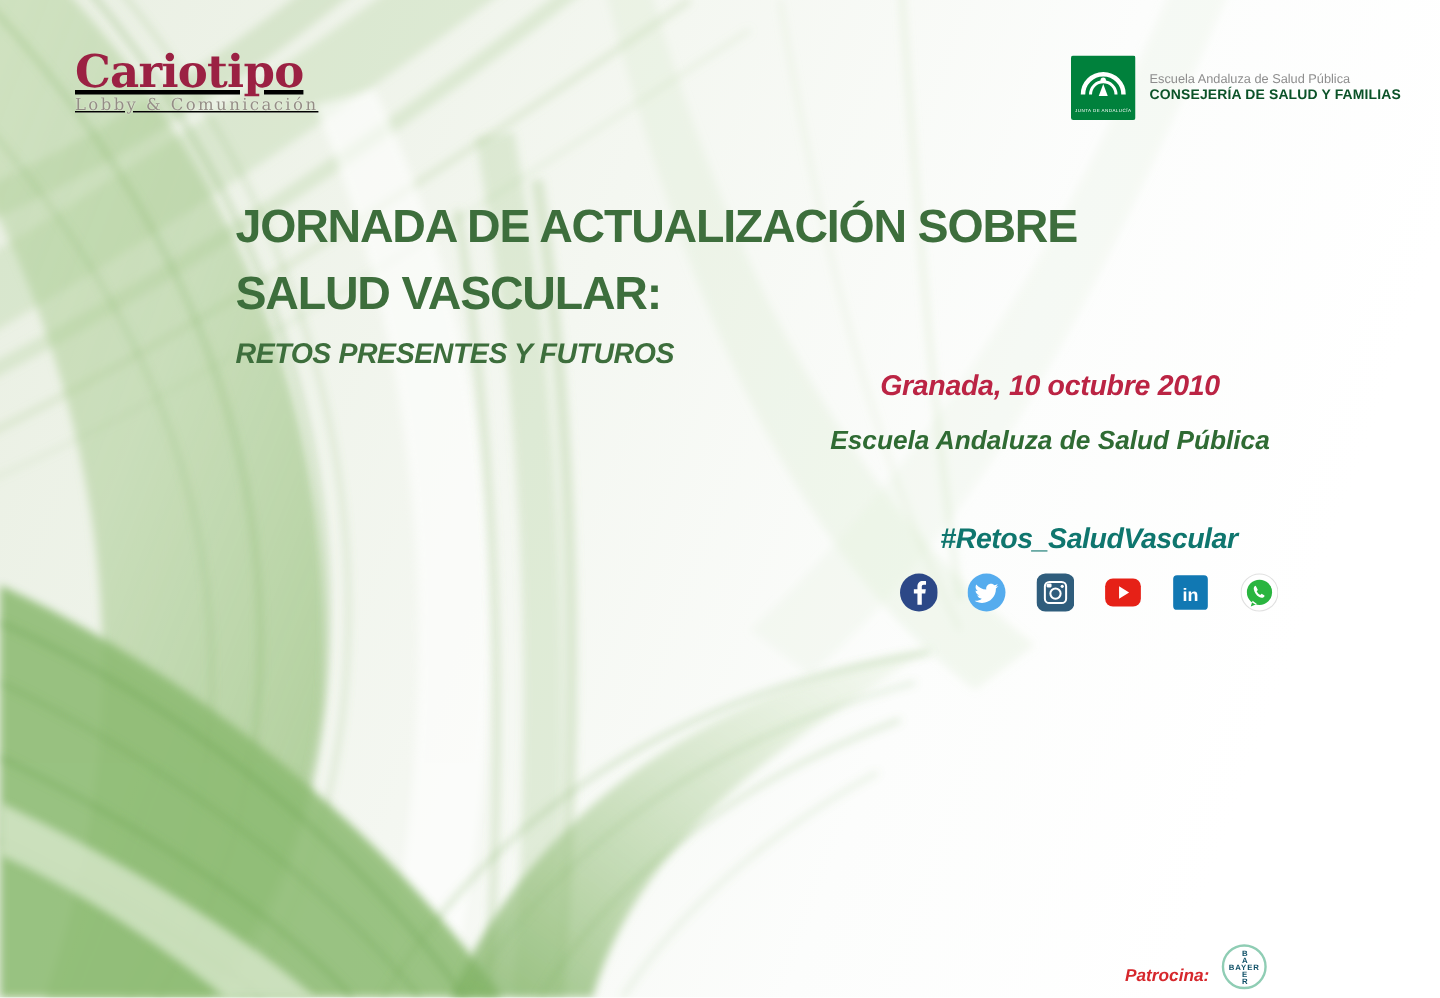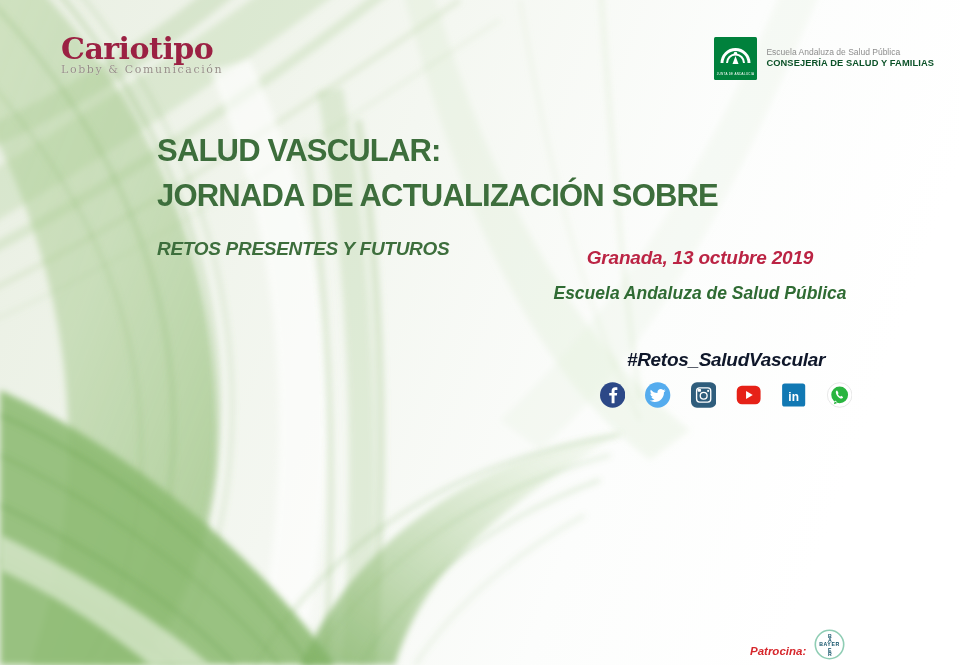--- a/index.html
+++ b/index.html
@@ -3,47 +3,47 @@
 <meta charset="utf-8">
 <style>
   html,body{margin:0;padding:0;}
   body{width:960px;height:665px;position:relative;overflow:hidden;background:#ffffff;
        font-family:"Liberation Sans",sans-serif;}
   .slide{position:absolute;inset:0;width:960px;height:665px;}
   .bg{position:absolute;inset:0;z-index:0;}
   .layer{position:absolute;z-index:2;}
 
   
-  .cariotipo{left:61px;top:34px;line-height:1;}
+  .cariotipo{left:50px;top:34px;line-height:1;text-decoration:underline;}
   .cariotipo-name{font-family:"DejaVu Serif","Liberation Serif",serif;font-weight:bold;
     font-size:30px;color:#9b2143;letter-spacing:-0.5px;}
   .cariotipo-tagline{font-family:"DejaVu Serif","Liberation Serif",serif;font-size:11px;
     color:#948d85;letter-spacing:1.6px;margin-top:0;text-shadow:0 0 1px rgba(255,255,255,.8);}
 
   
   .easp{right:26px;top:37px;display:flex;align-items:center;gap:9px;}
   .easp-square{width:43px;height:43px;flex:0 0 auto;}
   .easp-text{line-height:1.25;}
   .easp-line1{font-size:8.5px;color:#8d8d8d;}
   .easp-line2{font-size:9.3px;font-weight:bold;color:#0b5228;letter-spacing:.1px;}
 
   
   .titleblock{left:157px;top:128px;width:600px;}
   .title{font-size:31px;font-weight:bold;color:#3d6e3c;letter-spacing:-0.8px;line-height:45px;}
-  .subtitle{font-size:19px;font-weight:bold;font-style:italic;color:#3d6e3c;margin-top:20px;
+  .subtitle{font-size:19px;font-weight:bold;font-style:italic;color:#3d6e3c;margin-top:8px;
     letter-spacing:-0.3px;}
 
   
   .infoblock{left:480px;top:247px;width:440px;text-align:center;}
   .date{font-size:19px;font-weight:bold;font-style:italic;color:#bb2444;letter-spacing:-0.2px;}
   .venue{font-size:17.5px;font-weight:bold;font-style:italic;color:#2f6b33;margin-top:14px;}
 
   
   .socialblock{left:600px;top:349px;width:252px;text-align:center;}
-  .hashtag{font-size:19px;font-weight:bold;font-style:italic;color:#0f172a;letter-spacing:-0.3px;}
+  .hashtag{font-size:19px;font-weight:bold;font-style:italic;color:#0f766e;letter-spacing:-0.3px;}
   .icons{display:flex;gap:20px;margin-top:7px;justify-content:center;}
   .icons svg{display:block;cursor:pointer;}
 
   
   .sponsor{left:750px;top:629px;display:flex;align-items:center;gap:8px;}
   .sponsor-label{font-size:11.5px;font-weight:bold;font-style:italic;color:#d6272c;padding-top:12px;text-align:center;}
 </style>
 </head>
 <body>
 
@@ -136,28 +136,28 @@
       <text x="21.5" y="37.5" font-size="3" fill="#ffffff" text-anchor="middle" letter-spacing=".3" font-family="Liberation Sans, sans-serif">JUNTA DE ANDALUCÍA</text>
     </svg>
     <div class="easp-text">
       <div class="easp-line1">Escuela Andaluza de Salud Pública</div>
       <div class="easp-line2">CONSEJERÍA DE SALUD Y FAMILIAS</div>
     </div>
   </div>
 
   <div class="layer titleblock">
     <div class="title">
+      <div>JORNADA DE ACTUALIZACIÓN SOBRE</div>
       <div>SALUD VASCULAR:</div>
-      <div>JORNADA DE ACTUALIZACIÓN SOBRE</div>
     </div>
     <div class="subtitle">RETOS PRESENTES Y FUTUROS</div>
   </div>
 
   <div class="layer infoblock">
-    <div class="date">Granada, 13 octubre 2019</div>
+    <div class="date">Granada, 10 octubre 2010</div>
     <div class="venue">Escuela Andaluza de Salud Pública</div>
   </div>
 
   <div class="layer socialblock">
     <div class="hashtag">#Retos_SaludVascular</div>
     <div class="icons">
       <svg width="34" height="34" viewBox="0 0 34 34">
         <circle cx="17" cy="17" r="17" fill="#2c4887"></circle>
         <path fill="#ffffff" d="M 19.5,28 V 17.8 h 3.1 l .5,-3.6 h -3.6 v -2.3 c 0,-1 .3,-1.75 1.8,-1.75 h 2 V 6.9 c -.35,-.05 -1.55,-.15 -2.9,-.15 -2.85,0 -4.8,1.75 -4.8,4.95 v 2.5 h -3.2 v 3.6 h 3.2 V 28 Z"></path>
       </svg>

